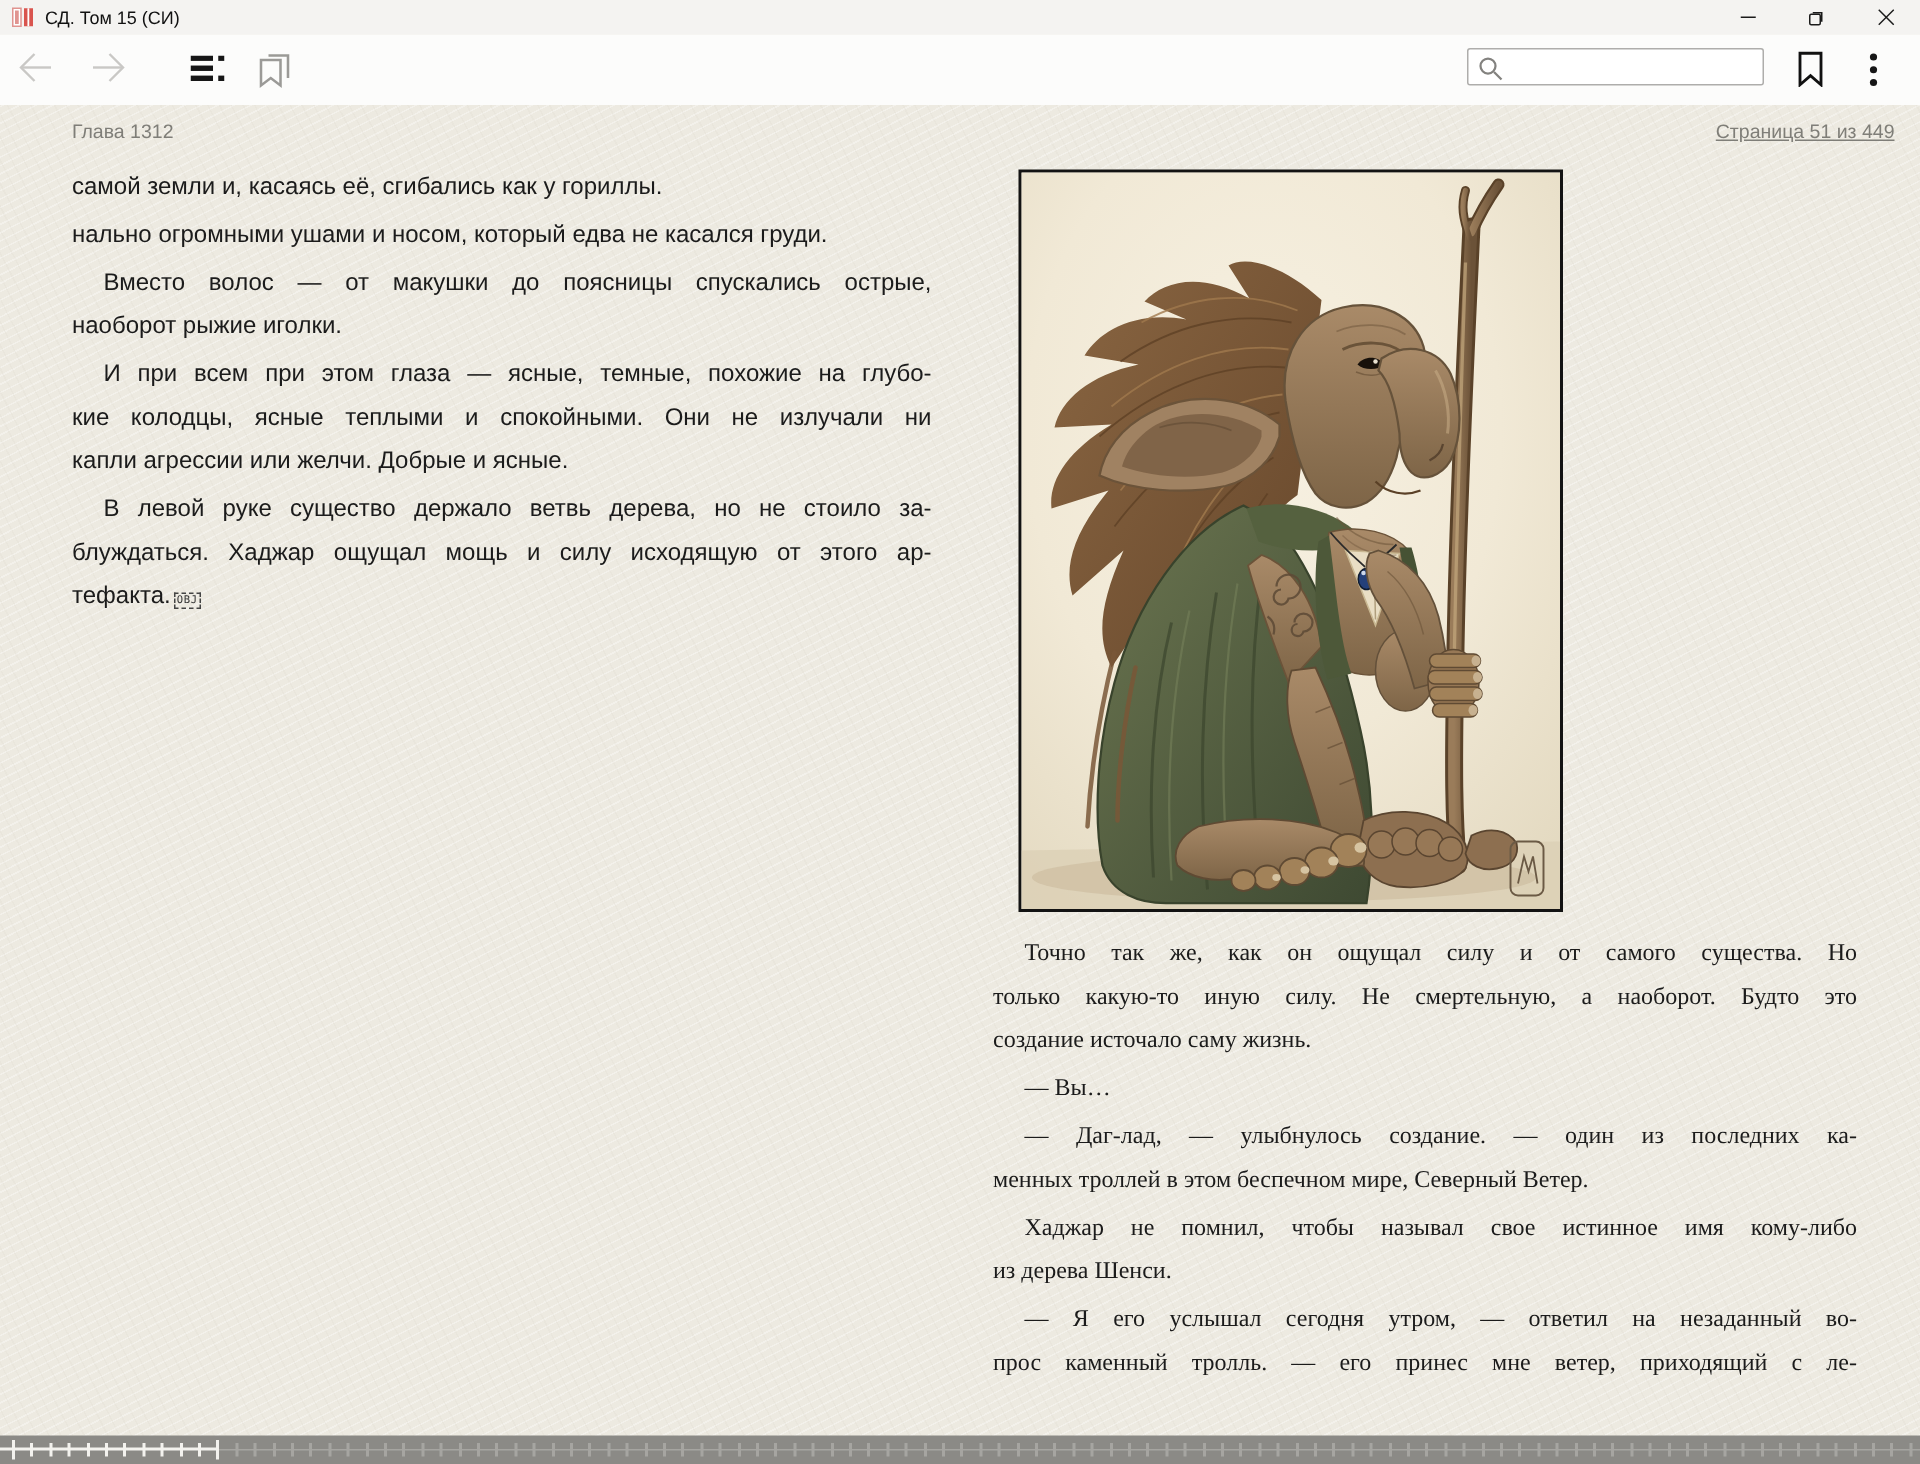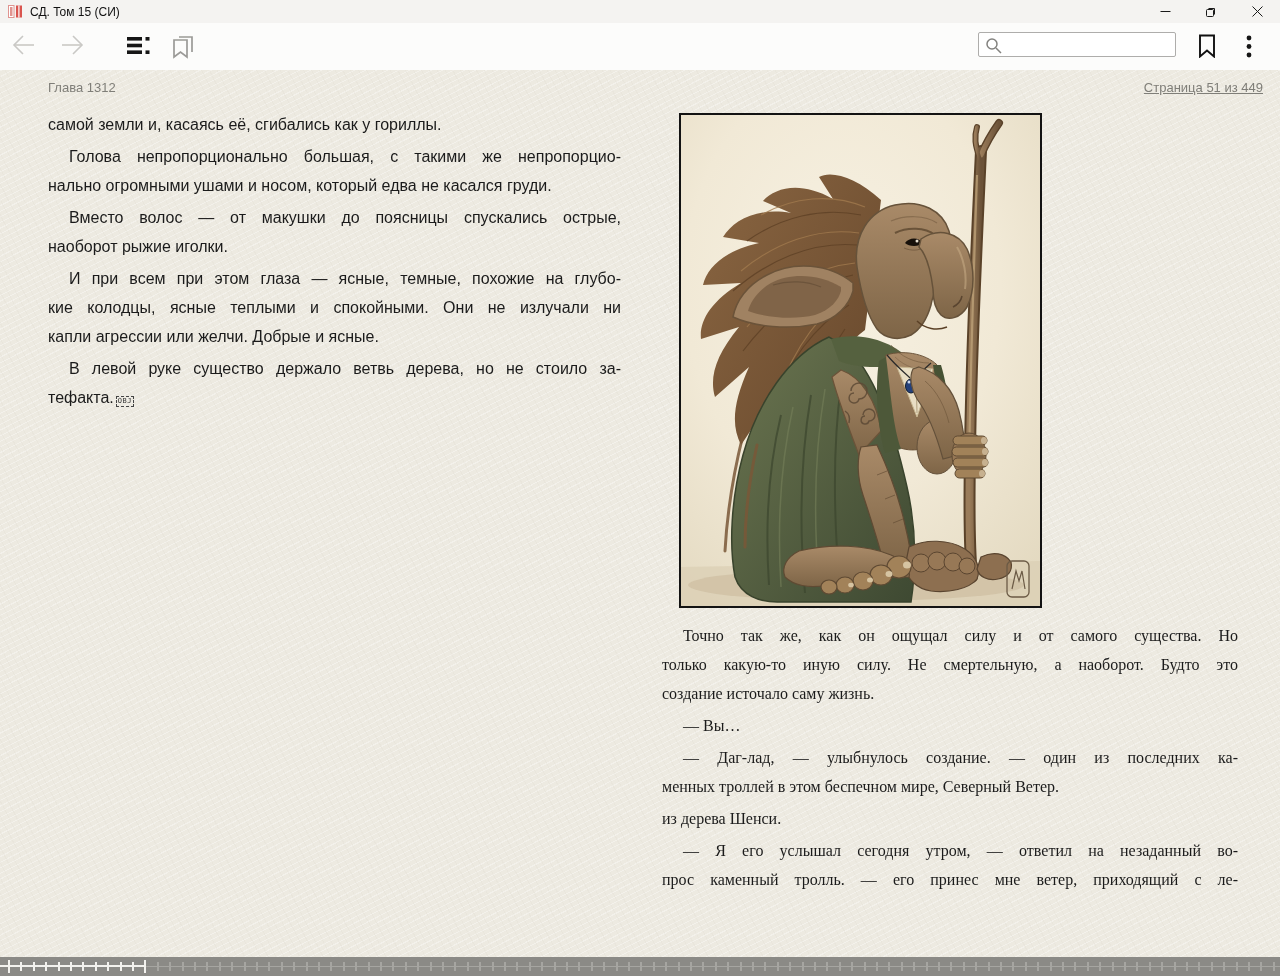--- a/index.html
+++ b/index.html
@@ -144,34 +144,34 @@
 
   <div class="page">
     <div class="chapter">Глава 1312</div>
     <div class="pageinfo">Страница 51 из 449</div>
 
     <div class="col colL" id="colL">
         <div class="para">
           <div class="line lastline">самой земли и, касаясь её, сгибались как у гориллы.</div>
         </div>
         <div class="para">
-          <div class="line firstline">Голова непропорционально большая, с такими же непропорцио-</div>
           <div class="line lastline">нально огромными ушами и носом, который едва не касался груди.</div>
         </div>
         <div class="para">
           <div class="line firstline">Вместо волос — от макушки до поясницы спускались острые,</div>
           <div class="line lastline">наоборот рыжие иголки.</div>
         </div>
         <div class="para">
           <div class="line firstline">И при всем при этом глаза — ясные, темные, похожие на глубо-</div>
           <div class="line">кие колодцы, ясные теплыми и спокойными. Они не излучали ни</div>
           <div class="line lastline">капли агрессии или желчи. Добрые и ясные.</div>
         </div>
         <div class="para">
           <div class="line firstline">В левой руке существо держало ветвь дерева, но не стоило за-</div>
+          <div class="line">блуждаться. Хаджар ощущал мощь и силу исходящую от этого ар-</div>
           <div class="line lastline">тефакта.<span class="obj">OBJ</span></div>
         </div>
       </div>
 
     <div class="col colR">
       <div class="illus">
         <svg width="359" height="491" viewBox="0 0 359 491">
           <defs>
             <radialGradient id="bgG" cx="45%" cy="35%" r="80%">
               <stop offset="0%" stop-color="#f7f1e2"></stop>
@@ -345,20 +345,21 @@
             <div class="line lastline">создание источало саму жизнь.</div>
           </div>
           <div class="para">
             <div class="line lastline firstline">— Вы…</div>
           </div>
           <div class="para">
             <div class="line firstline">— Даг-лад, — улыбнулось создание. — один из последних ка-</div>
             <div class="line lastline">менных троллей в этом беспечном мире, Северный Ветер.</div>
           </div>
           <div class="para">
+            <div class="line firstline">Хаджар не помнил, чтобы называл свое истинное имя кому-либо</div>
             <div class="line lastline">из дерева Шенси.</div>
           </div>
           <div class="para">
             <div class="line firstline">— Я его услышал сегодня утром, — ответил на незаданный во-</div>
             <div class="line">прос каменный тролль. — его принес мне ветер, приходящий с ле-</div>
           </div>
         </div>
     </div>
   </div>
 

